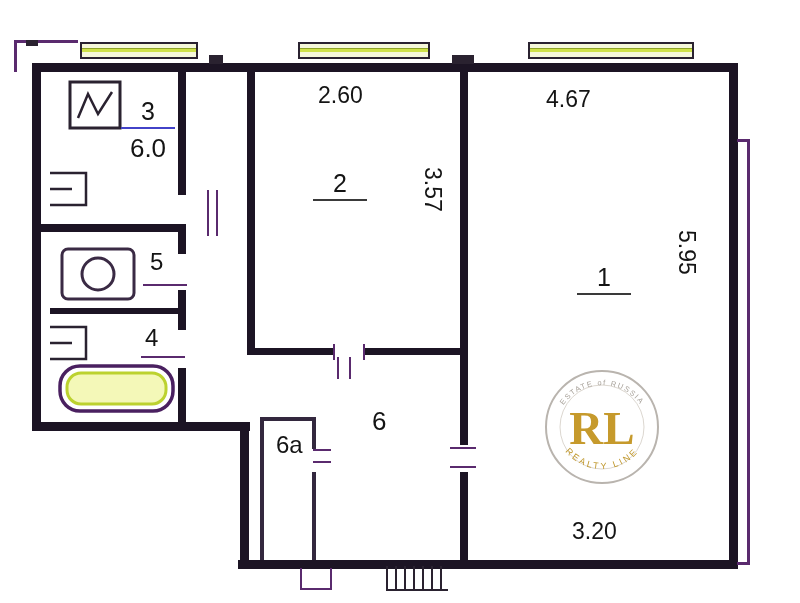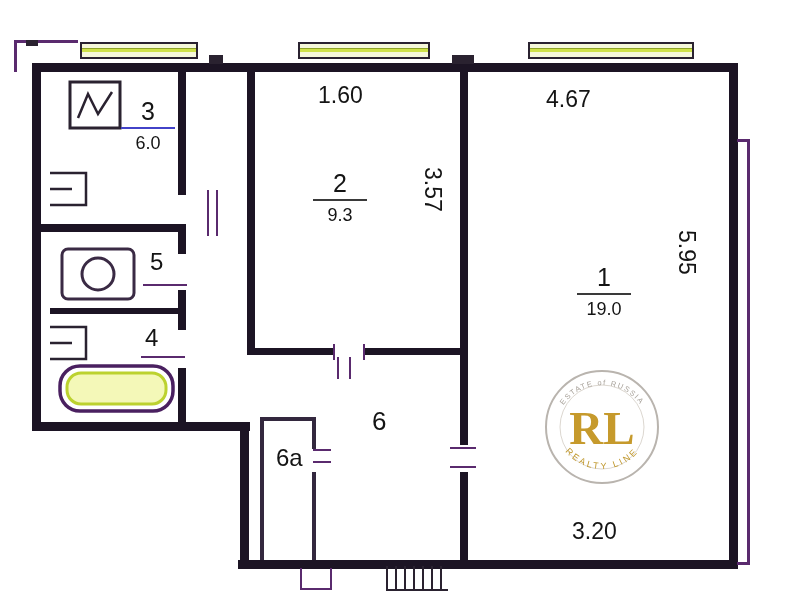--- a/index.html
+++ b/index.html
@@ -15,21 +15,21 @@
   .win i{display:block;height:4px;margin-top:4px;background:#cfe24a;border-top:1px solid #8fa32a}
   .hatch{position:absolute;background:repeating-linear-gradient(90deg,#2a2230 0 2px,transparent 2px 9px)}
   
   .lbl{position:absolute;color:#141414;font-size:24px}
   .dim{position:absolute;color:#141414;font-size:23px;white-space:nowrap}
   .rot{transform:rotate(90deg);transform-origin:0 0}
   .frac{position:absolute;text-align:center;color:#141414}
   .frac .num{font-size:25px;line-height:1.05}
   .frac .bar{height:2px;background:#3a3a3a;margin:3px auto 4px;width:54px}
   .frac .bar-blue{background:#4242c8}
-  .frac .area{font-size:18px}
+  .frac .area{font-size:26px}
   .fx{position:absolute}
 </style>
 </head>
 <body>
 
 <div class="plan">
 
   <div class="w" style="left:32px;top:63px;width:706px;height:9px"></div>
   <div class="w" style="left:729px;top:63px;width:9px;height:506px"></div>
   <div class="w" style="left:238px;top:560px;width:500px;height:9px"></div>
@@ -116,33 +116,31 @@
   </svg>
 
   <div class="frac" style="left:112px;top:98px;width:72px">
     <div class="num">3</div>
     <div class="bar bar-blue"></div>
     <div class="area">6.0</div>
   </div>
   <div class="frac" style="left:304px;top:170px;width:72px">
     <div class="num">2</div>
     <div class="bar"></div>
-    <div class="area">9.3</div>
   </div>
   <div class="frac" style="left:566px;top:264px;width:76px">
     <div class="num">1</div>
     <div class="bar"></div>
-    <div class="area">19.0</div>
   </div>
   <div class="lbl" style="left:150px;top:248px">5</div>
   <div class="lbl" style="left:145px;top:324px">4</div>
   <div class="lbl" style="left:372px;top:406px;font-size:26px">6</div>
-  <div class="lbl" style="left:276px;top:444px">6a</div>
+  <div class="lbl" style="left:276px;top:431px">6a</div>
 
-  <div class="dim" style="left:318px;top:82px">1.60</div>
+  <div class="dim" style="left:318px;top:82px">2.60</div>
   <div class="dim" style="left:546px;top:86px">4.67</div>
   <div class="dim rot" style="left:446px;top:167px">3.57</div>
   <div class="dim rot" style="left:700px;top:230px">5.95</div>
   <div class="dim" style="left:572px;top:518px">3.20</div>
 
   <svg class="fx" style="left:543px;top:368px" width="118" height="118" viewBox="-59 -59 118 118">
     <circle r="56" fill="#ffffff" fill-opacity="0.93" stroke="#b9b4ae" stroke-width="2"></circle>
     <circle r="42" fill="none" stroke="#dcd7d0" stroke-width="1"></circle>
     <defs>
       <path id="arcT" d="M -47 5 A 47 47 0 0 1 47 5"></path>

